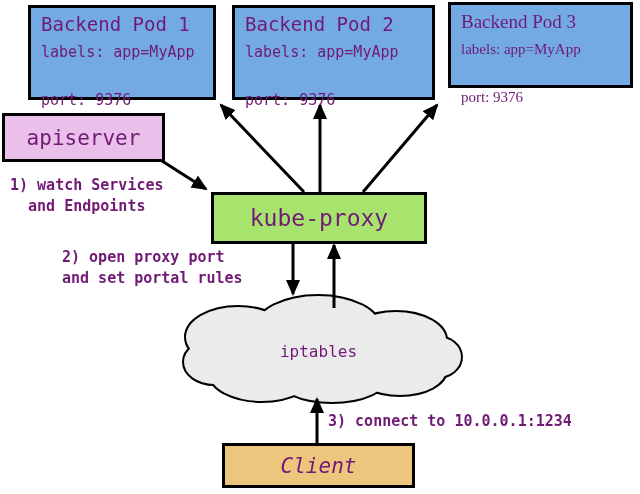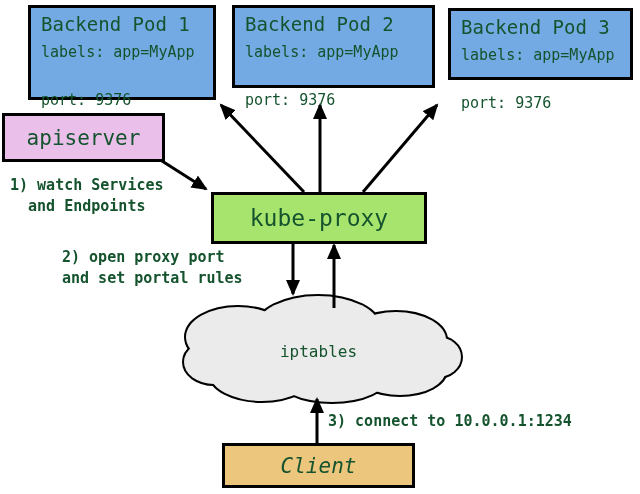--- a/index.html
+++ b/index.html
@@ -3,21 +3,21 @@
 <meta charset="utf-8">
 <style>
   html, body { margin: 0; padding: 0; background: #ffffff; }
   .stage {
     position: relative;
     width: 640px;
     height: 494px;
     background: #ffffff;
     overflow: hidden;
     font-family: "DejaVu Sans Mono", "Liberation Mono", monospace;
-    color: #14532d;
+    color: #701a75;
   }
   .layer {
     position: absolute;
     left: 0; top: 0;
   }
   .box {
     position: absolute;
     box-sizing: border-box;
     border: 3px solid var(--line, #000);
   }
@@ -116,27 +116,27 @@
     <line class="arrow" x1="334" y1="308" x2="334" y2="245" marker-end="url(#ah)"></line>
     <line class="arrow" x1="317" y1="443" x2="317" y2="399" marker-end="url(#ah)"></line>
   </svg>
 
   <div class="box pod" style="left:28px; top:5px; width:188px; height:95px;">
     <div class="pod-title">Backend Pod 1</div>
     <div class="pod-line first">labels: app=MyApp</div>
     <div class="pod-line">port: 9376</div>
   </div>
 
-  <div class="box pod" style="left:232px; top:5px; width:203px; height:83px;">
+  <div class="box pod" style="left:232px; top:5px; width:203px; height:95px;">
     <div class="pod-title">Backend Pod 2</div>
     <div class="pod-line first">labels: app=MyApp</div>
     <div class="pod-line">port: 9376</div>
   </div>
 
-  <div class="box pod" style="left:448px; top:8px; width:185px; height:72px;">
+  <div class="box pod" style="left:448px; top:2px; width:185px; height:86px;font-family:Liberation Serif, serif;">
     <div class="pod-title">Backend Pod 3</div>
     <div class="pod-line first">labels: app=MyApp</div>
     <div class="pod-line">port: 9376</div>
   </div>
 
   <div class="box titlebox kube-proxy-box" style="left:211px; top:192px; width:216px; height:52px;">
     <span>kube-proxy</span>
   </div>
 
   <div class="box titlebox apiserver-box" style="left:2px; top:113px; width:163px; height:49px;">

